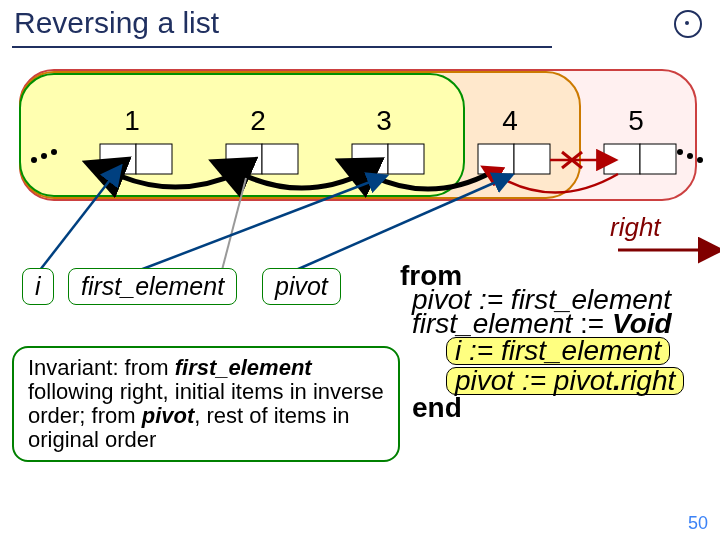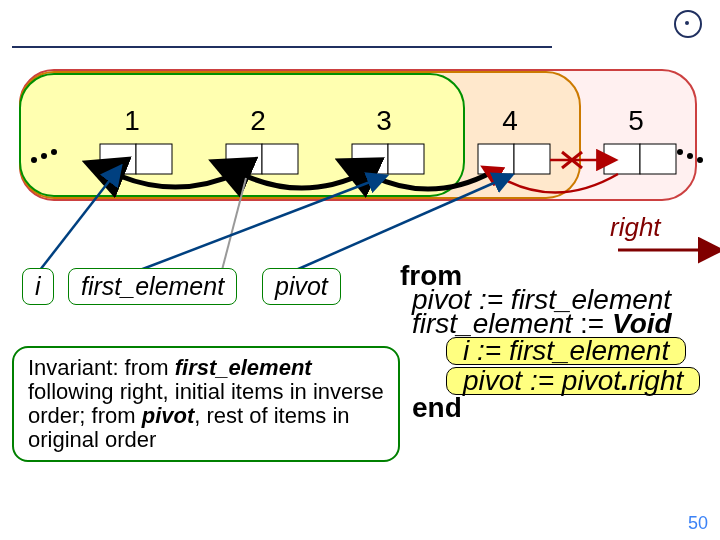--- a/index.html
+++ b/index.html
@@ -14,29 +14,30 @@
   .var-box{position:absolute;border:1.5px solid #008000;border-radius:8px;background:#fff;padding:3px 12px;font-size:25px;font-style:italic}
   #ibox{left:22px;top:268px}
   #febox{left:68px;top:268px}
   #pvbox{left:262px;top:268px}
   .inv-box{position:absolute;left:12px;top:346px;width:356px;border:2px solid #008000;border-radius:16px;background:#fff;padding:8px 14px;font-size:22px;line-height:24px}
   .inv-box b{font-style:italic;font-weight:bold}
   .code-area{position:absolute;left:400px;top:264px;width:316px;font-size:28px;line-height:24px}
   .kw{font-weight:bold}
   .it{font-style:italic}
   .strong-it{font-style:italic;font-weight:bold}
-  .code-box{display:inline-block;border:1.5px solid #000;border-radius:10px;background:#ffff80;padding:1px 16px;margin:1px 0;white-space:nowrap}
+  .code-box{display:inline-block;border:1.5px solid #000;border-radius:10px;background:#ffff80;padding:1px 8px;margin:1px 0;white-space:nowrap}
   .indent1{margin-left:12px}
   .indent2{margin-left:46px}
   .pagenum{position:absolute;right:12px;bottom:6px;font-size:18px;color:#3b82f6}
 </style>
 </head>
 <body>
 
 <div class="slide">
+  <div class="title">Reversing a list</div>
   <div class="title-underline"></div>
   <div class="logo"></div>
 
   <svg class="svgwrap" width="720" height="300">
     <defs>
       <marker id="ah-black" viewBox="0 0 12 12" refX="1" refY="6" markerWidth="9" markerHeight="9" orient="auto">
           <path d="M0,0 L12,6 L0,12 Z" fill="#000"></path>
         </marker>
       <marker id="ah-red" viewBox="0 0 12 12" refX="1" refY="6" markerWidth="9" markerHeight="9" orient="auto">
           <path d="M0,0 L12,6 L0,12 Z" fill="#b00000"></path>

